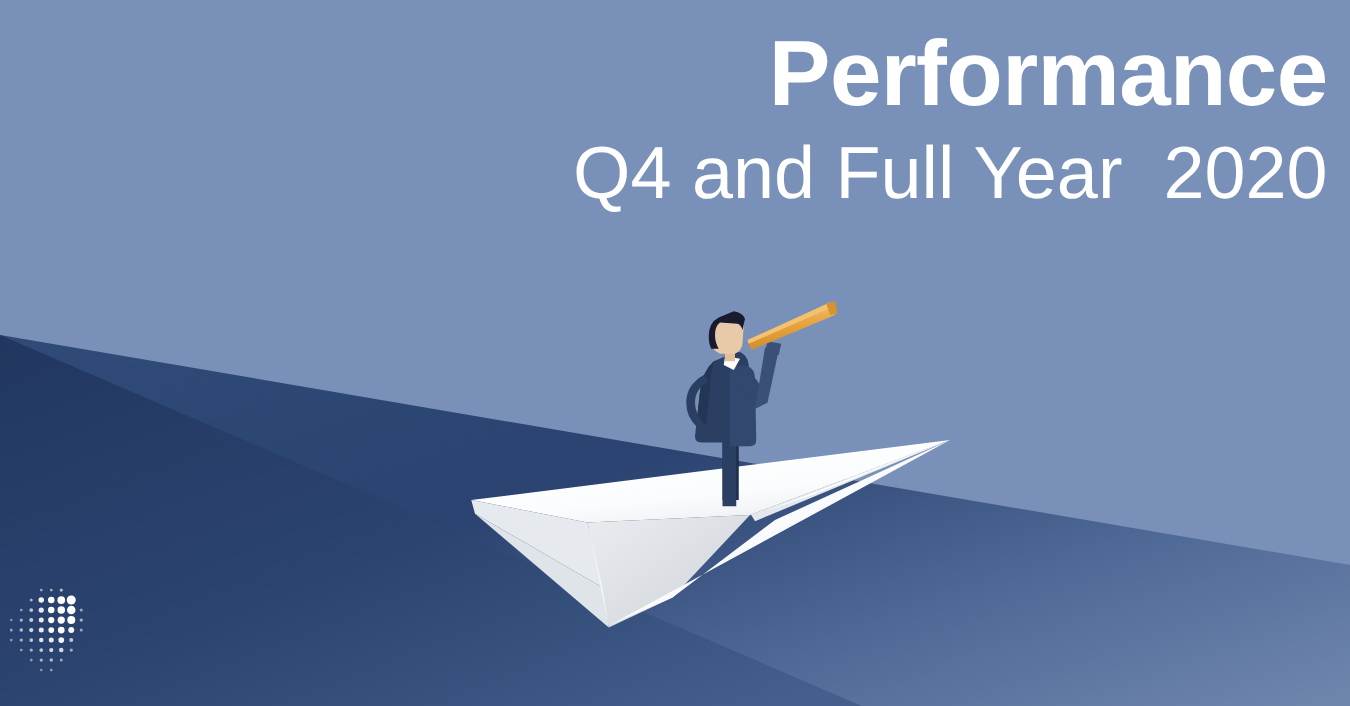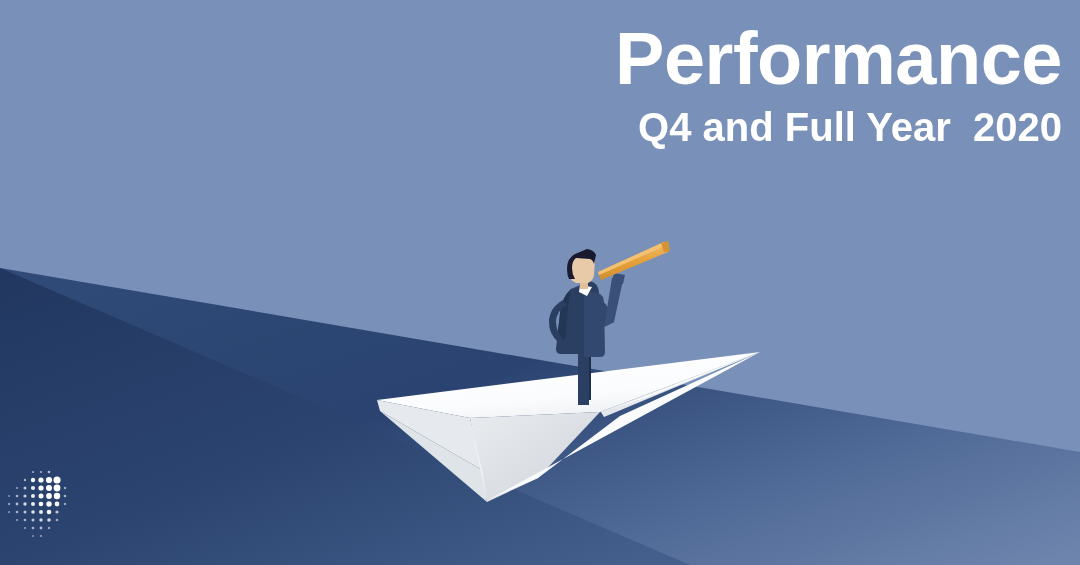--- a/index.html
+++ b/index.html
@@ -35,22 +35,22 @@
     color: #ffffff;
     font-size: 74px;
     font-weight: 700;
     letter-spacing: -0.5px;
     line-height: 1.0;
     white-space: nowrap;
   }
   .title-sub {
     display: block;
     color: #ffffff;
-    font-size: 40px;
-    font-weight: 700;
+    font-size: 59px;
+    font-weight: 400;
     letter-spacing: 0px;
     line-height: 1.18;
     margin-top: 8px;
     white-space: pre;
   }
   #logo {
     position: absolute;
     left: 8px;
     top: 466px;
     width: 64px;

